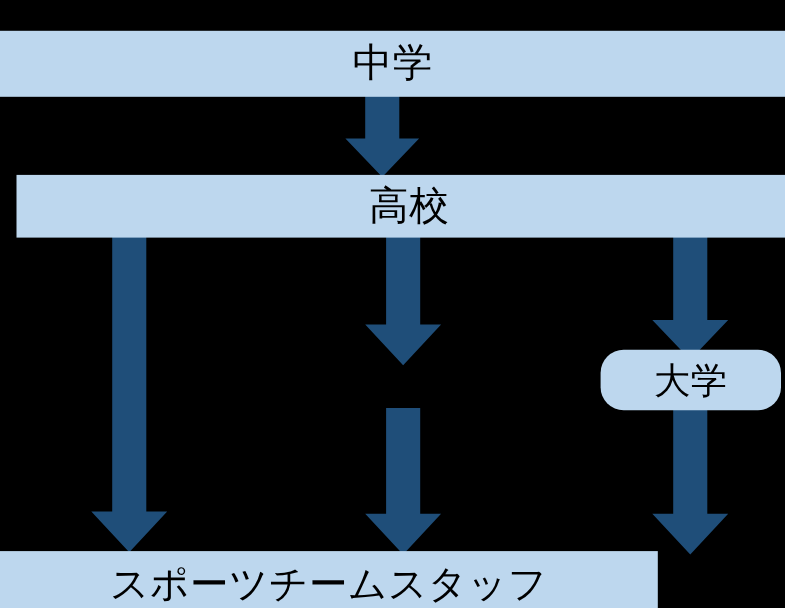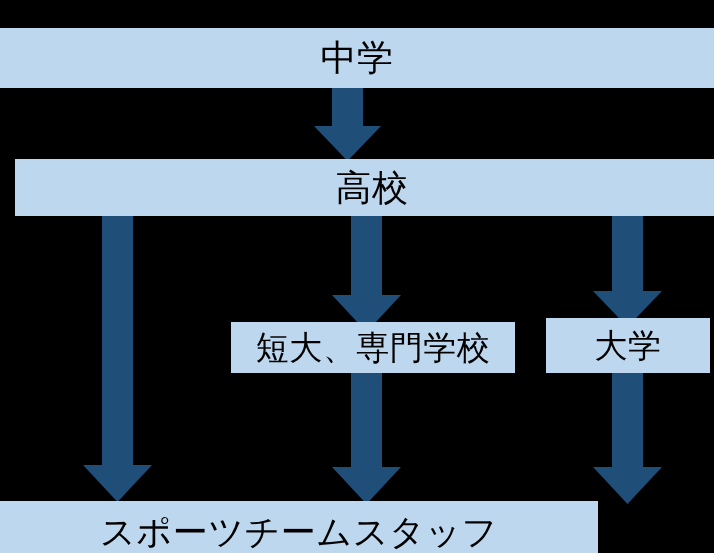--- a/index.html
+++ b/index.html
@@ -30,21 +30,21 @@
     white-space: nowrap;
   }
   .node span {
     display: block;
     letter-spacing: 0.5px;
   }
   
   #node-chugaku   { left: 0px;   top: 8px;   width: 714px; height: 60px; }
   #node-koko      { left: 15px;   top: 139px; width: 714px; height: 57px; }
   #node-tandai    { left: 231px; top: 302px; width: 284px; height: 51px; }
-  #node-daigaku   { left: 546px; top: 298px; width: 164px; height: 55px; }
+  #node-daigaku   { left: 546px; top: 298px; width: 164px; height: 55px; border-radius: 21px; }
   #node-staff     { left: 0px;   top: 481px; width: 598px; height: 62px; }
 
   .node-label-lg  { font-size: 35px; }
   .node-label-md  { font-size: 33px; }
   .node-label-xl  { font-size: 36px; }
 
   
   .arrow {
     position: absolute;
     z-index: 1;
@@ -65,23 +65,20 @@
 <div id="stage">
 
   <div class="node" id="node-chugaku">
     <span class="node-label-xl">中学</span>
   </div>
 
   <div class="node" id="node-koko">
     <span class="node-label-xl">高校</span>
   </div>
 
-  <div class="node" id="node-tandai">
-    <span class="node-label-md">短大、専門学校</span>
-  </div>
 
   <div class="node" id="node-daigaku">
     <span class="node-label-md">大学</span>
   </div>
 
   <div class="node" id="node-staff">
     <span class="node-label-lg">スポーツチームスタッフ</span>
   </div>
 
   <div class="arrow" id="arrow-chugaku-koko">

